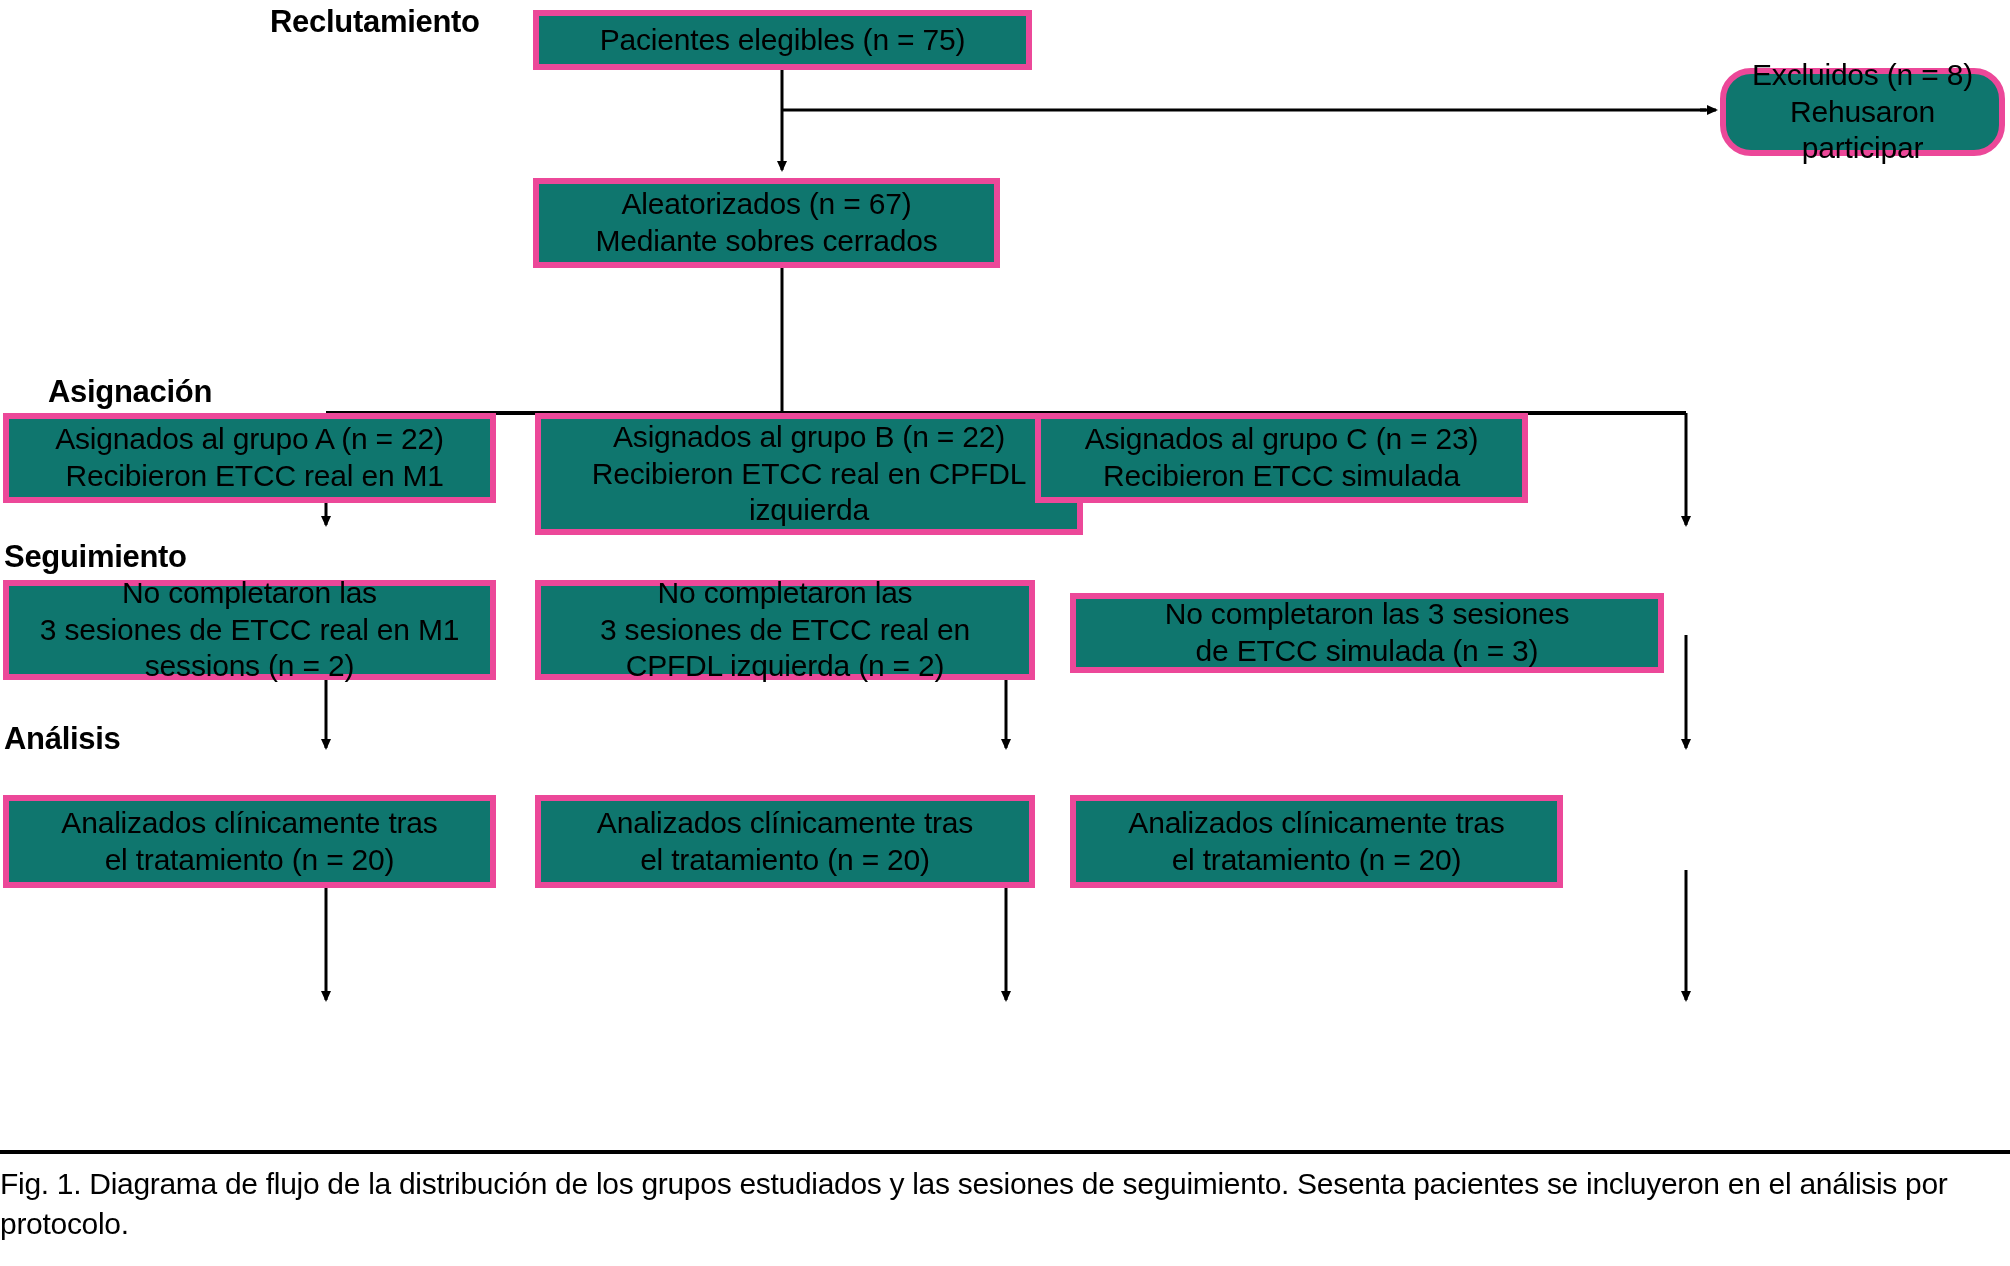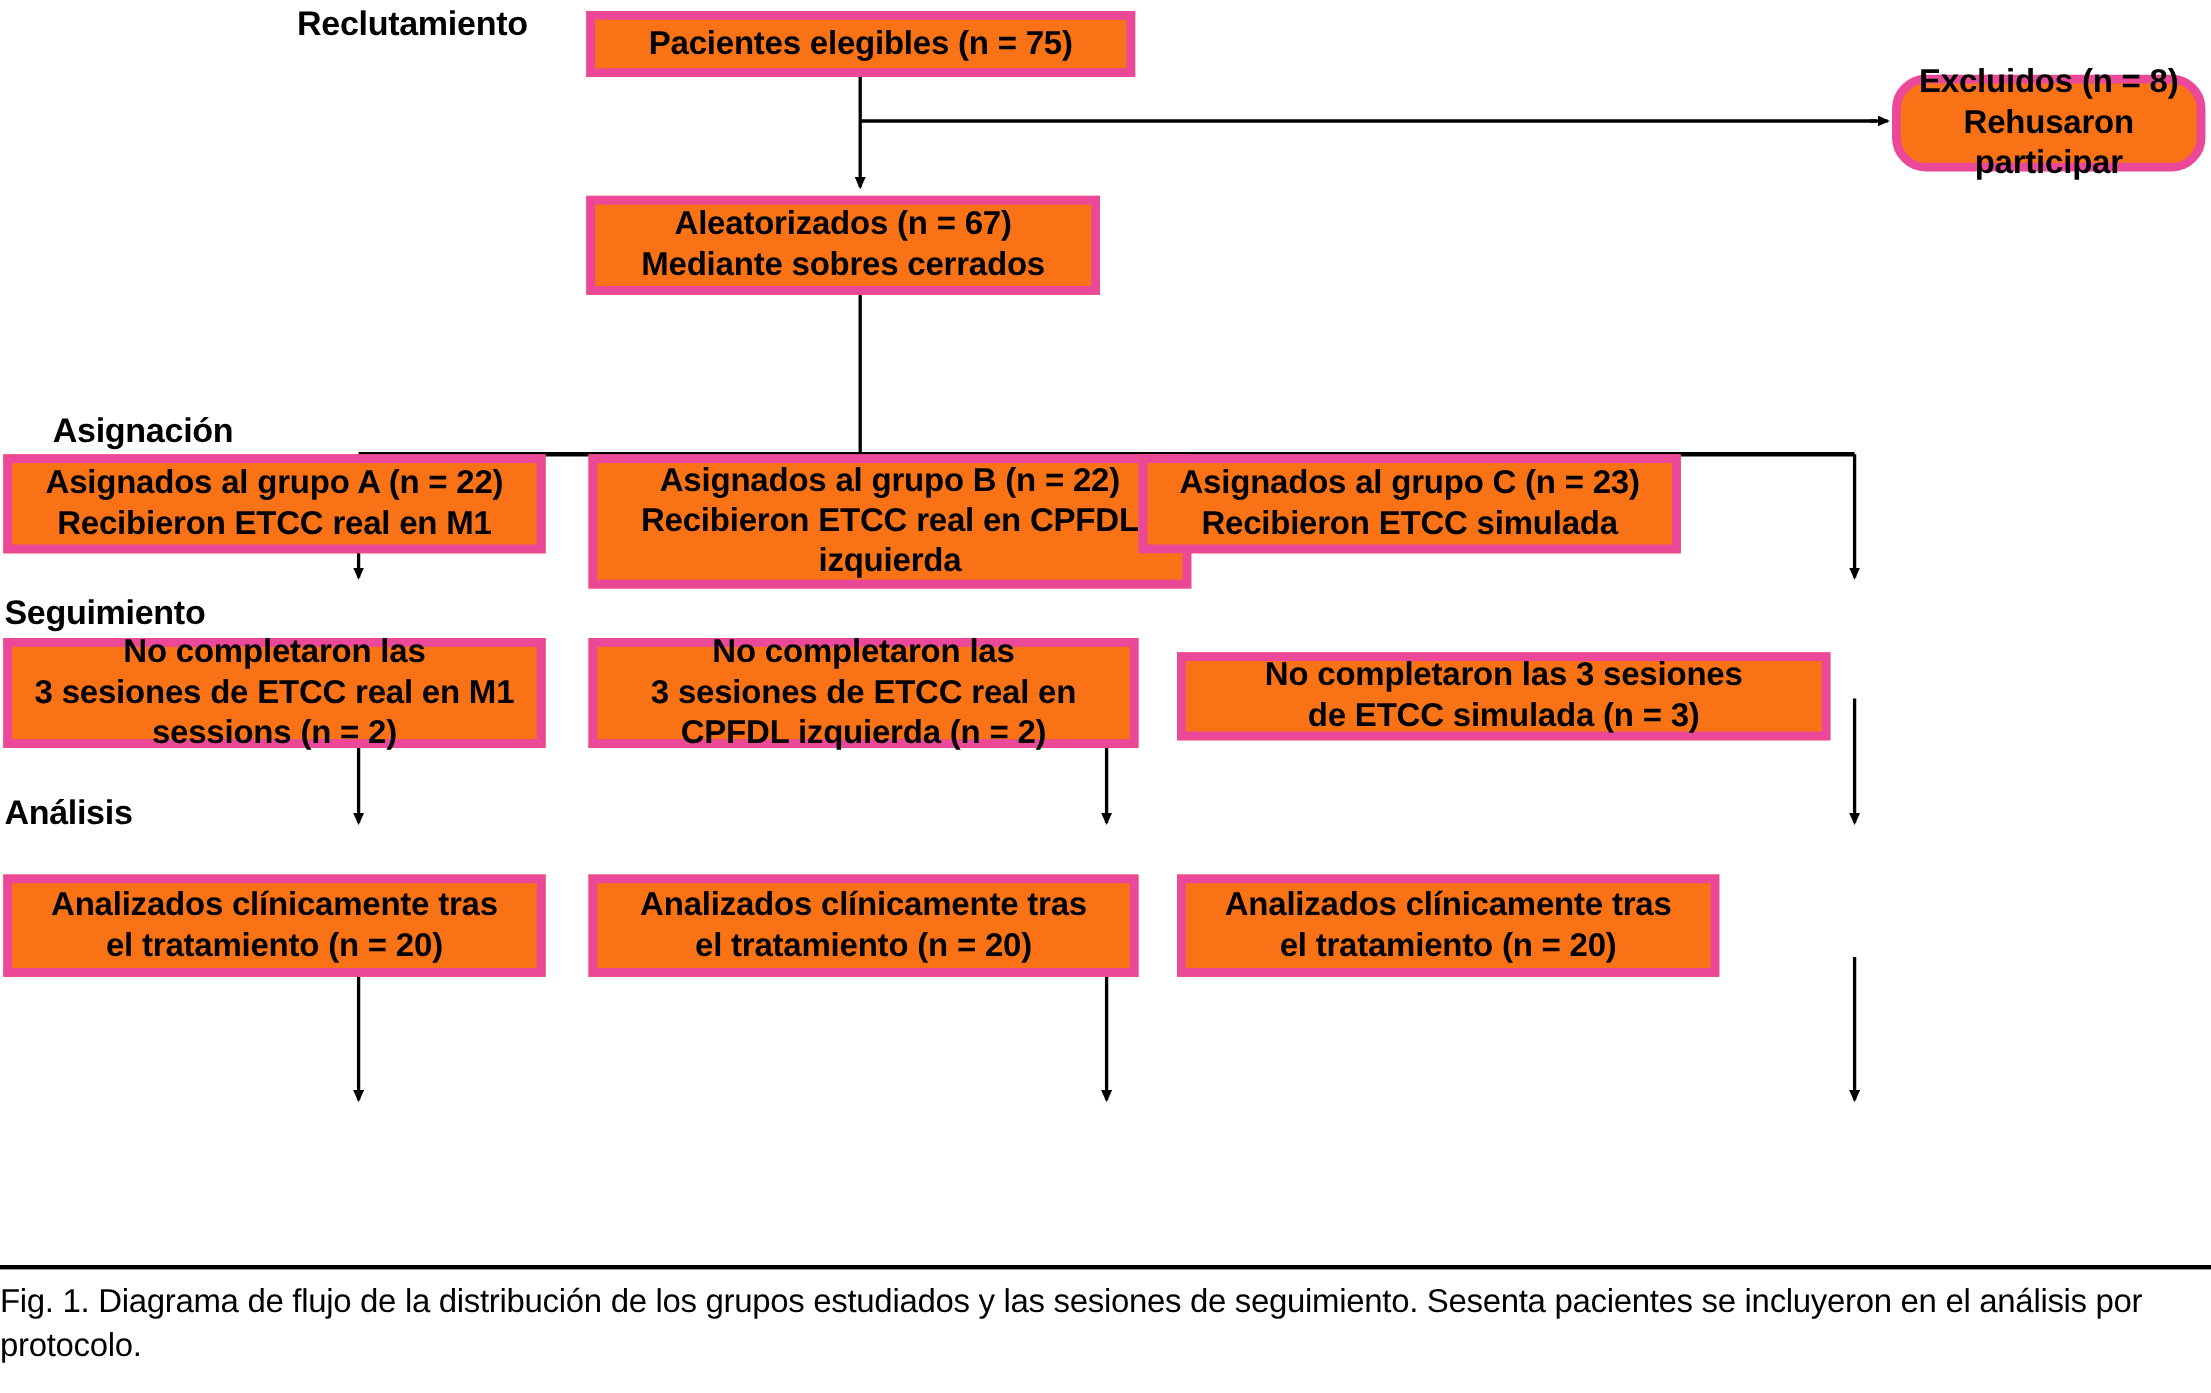--- a/index.html
+++ b/index.html
@@ -6,23 +6,23 @@
   body{width:2010px;height:1266px;position:relative;overflow:hidden;
        font-family:"Liberation Sans","DejaVu Sans",sans-serif;color:#000;}
 
   #canvas{position:absolute;left:0;top:0;width:2010px;height:1266px;}
 
   
   .stage-label{position:absolute;font-weight:bold;font-size:31px;
                line-height:1;white-space:nowrap;letter-spacing:-0.3px;}
 
   
-  .node{position:absolute;box-sizing:border-box;border:8px solid #ec4899;
-        background:#f97316;display:flex;align-items:center;justify-content:center;
-        text-align:center;padding:4px 8px;font-weight:bold;}
+  .node{position:absolute;box-sizing:border-box;border:6px solid #ec4899;
+        background:#0f766e;display:flex;align-items:center;justify-content:center;
+        text-align:center;padding:4px 8px;}
   .node .txt{font-size:30px;line-height:1.22;white-space:pre-line;
              letter-spacing:-0.2px;}
 
   
   #caption-rule{position:absolute;left:0;top:1150px;width:2010px;height:4px;
                 background:#000;}
   #caption{position:absolute;left:0;top:1164px;width:2000px;
            font-size:30px;line-height:1.32;letter-spacing:-0.3px;}
   #caption b{font-weight:normal;}
 
@@ -74,21 +74,21 @@
   <div class="node" style="left:1720px;top:68px;width:285px;height:88px;border-radius:31px;">
     <span class="txt">Excluidos (n = 8)
 Rehusaron participar</span>
   </div>
 
   <div class="node" style="left:533px;top:178px;width:467px;height:90px;">
     <span class="txt">Aleatorizados (n = 67)
 Mediante sobres cerrados</span>
   </div>
 
-  <div class="node" style="left:3px;top:413px;width:493px;height:90px;">
+  <div class="node" style="left:3px;top:413px;width:493px;height:90px;text-align:right;">
     <span class="txt">Asignados al grupo A (n = 22)
 Recibieron ETCC real en M1</span>
   </div>
 
   <div class="node" style="left:535px;top:413px;width:548px;height:122px;">
     <span class="txt">Asignados al grupo B (n = 22)
 Recibieron ETCC real en CPFDL
 izquierda</span>
   </div>
 

